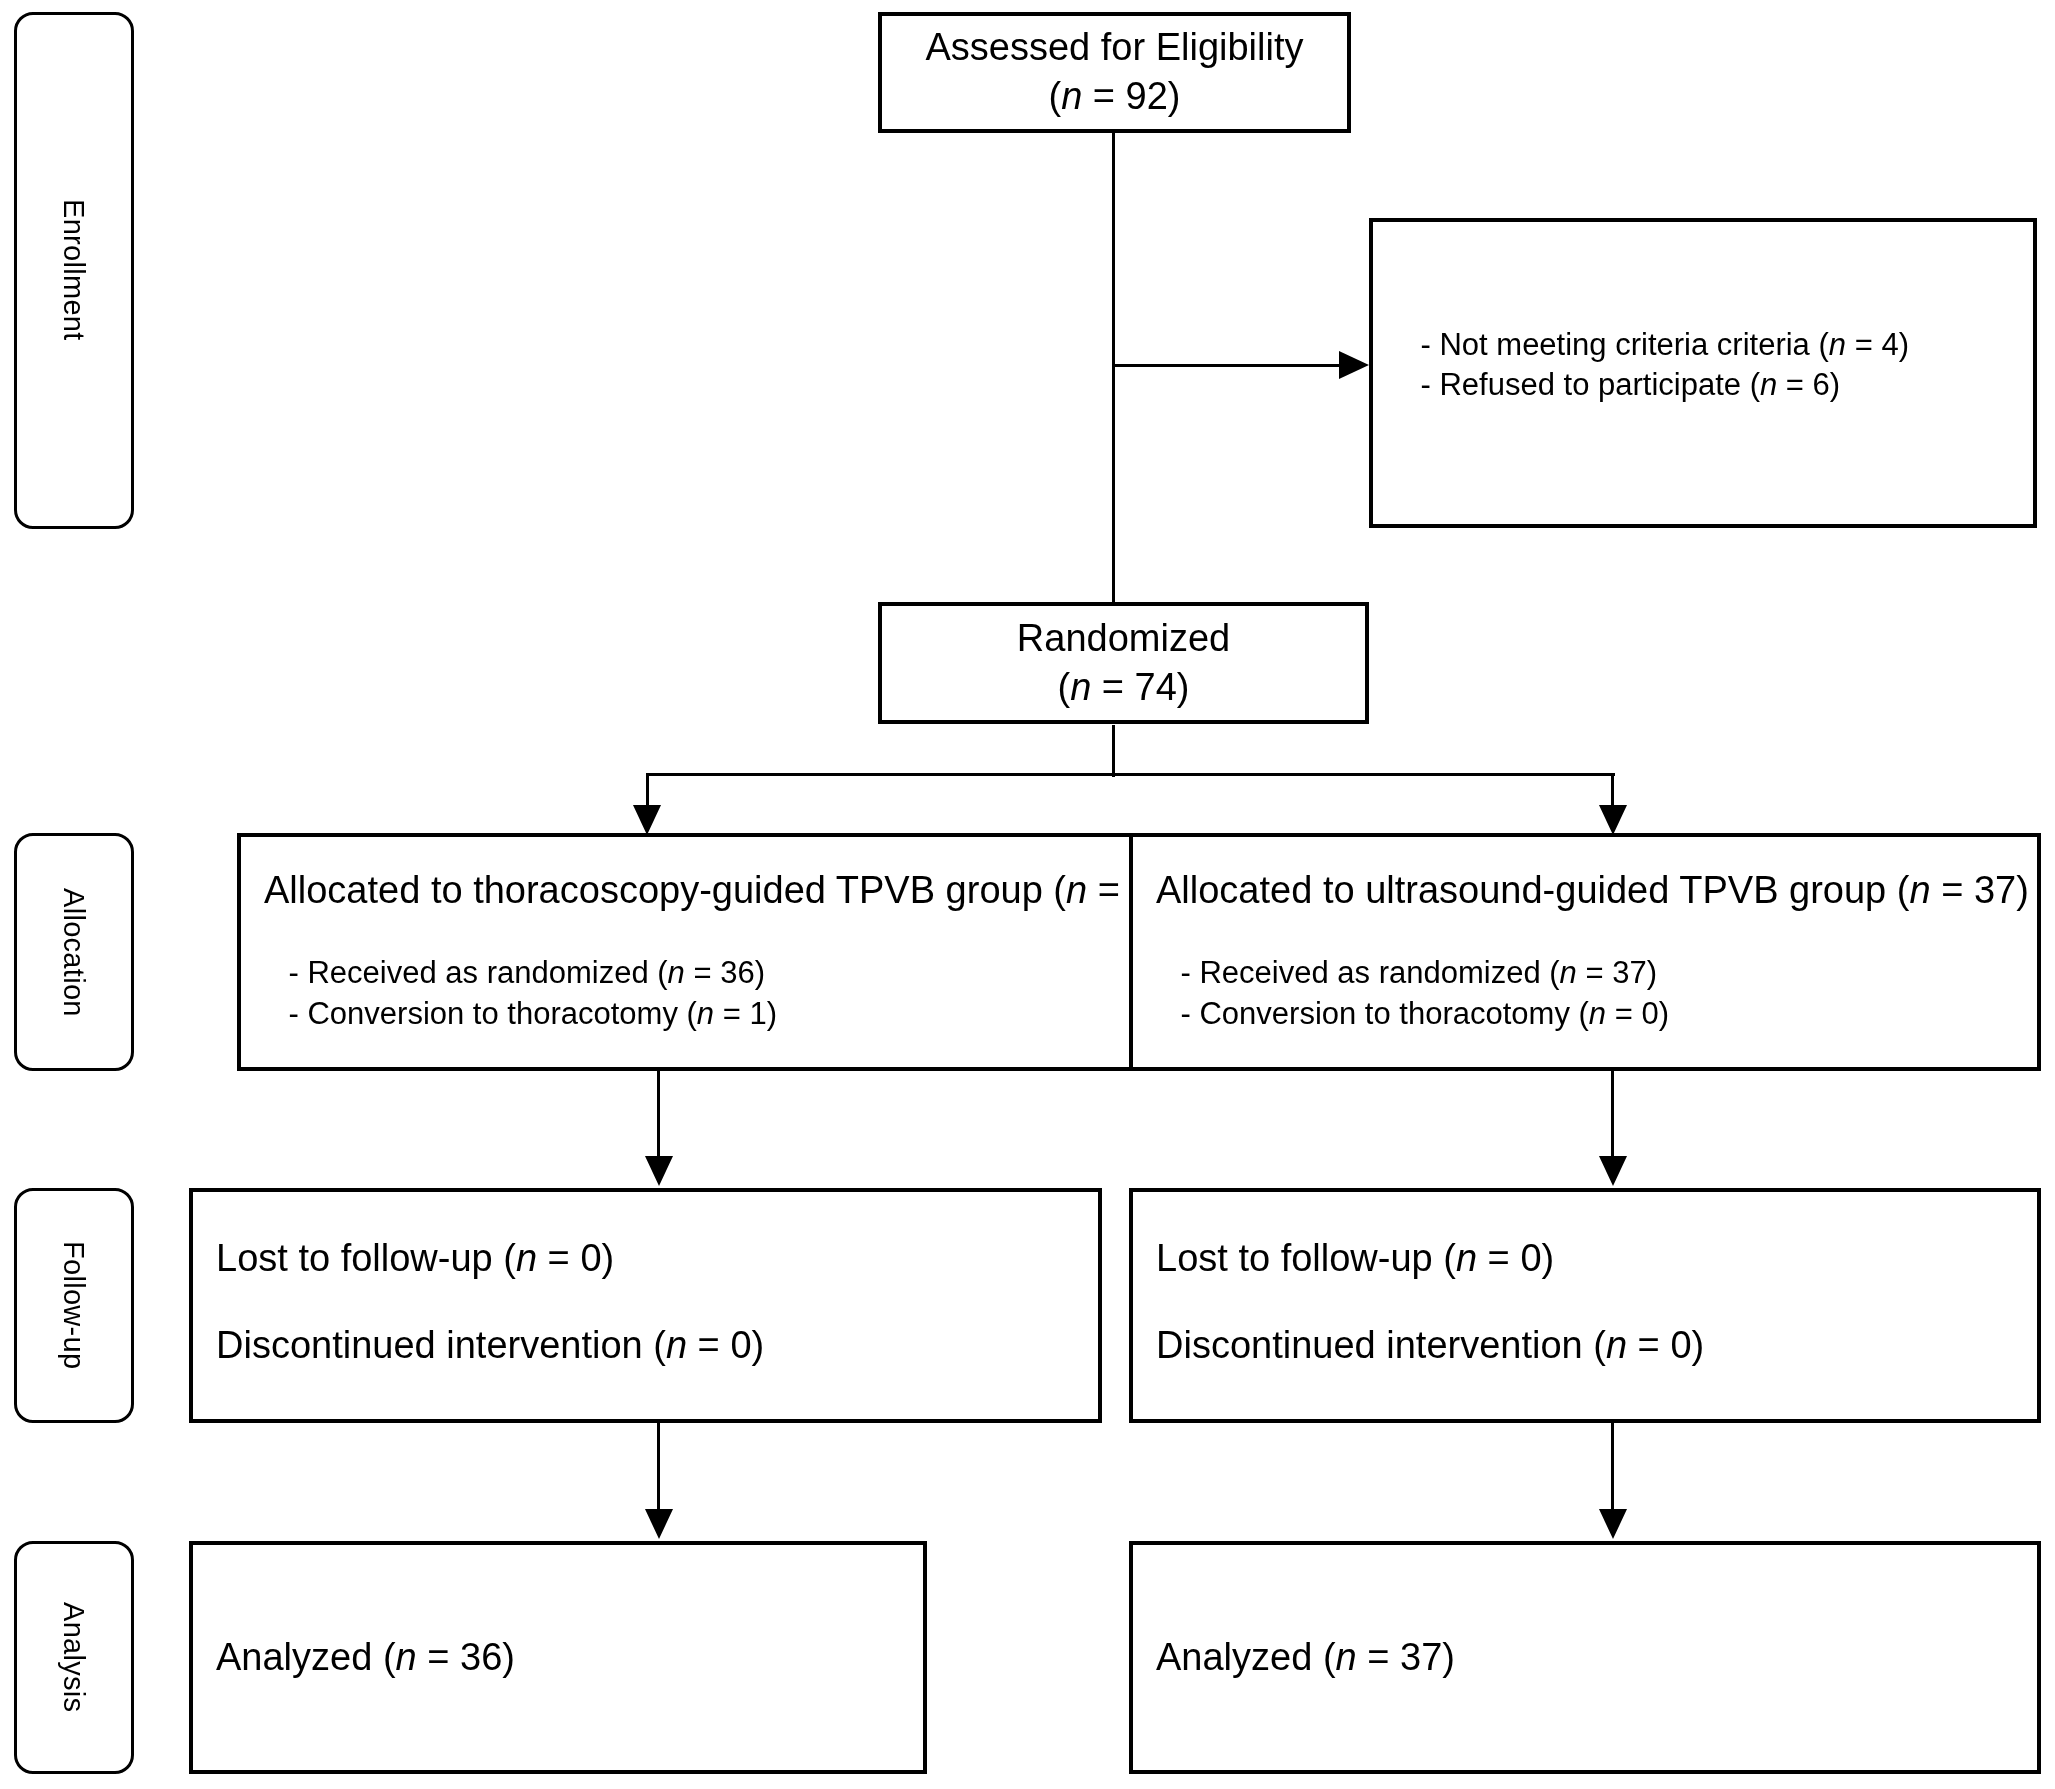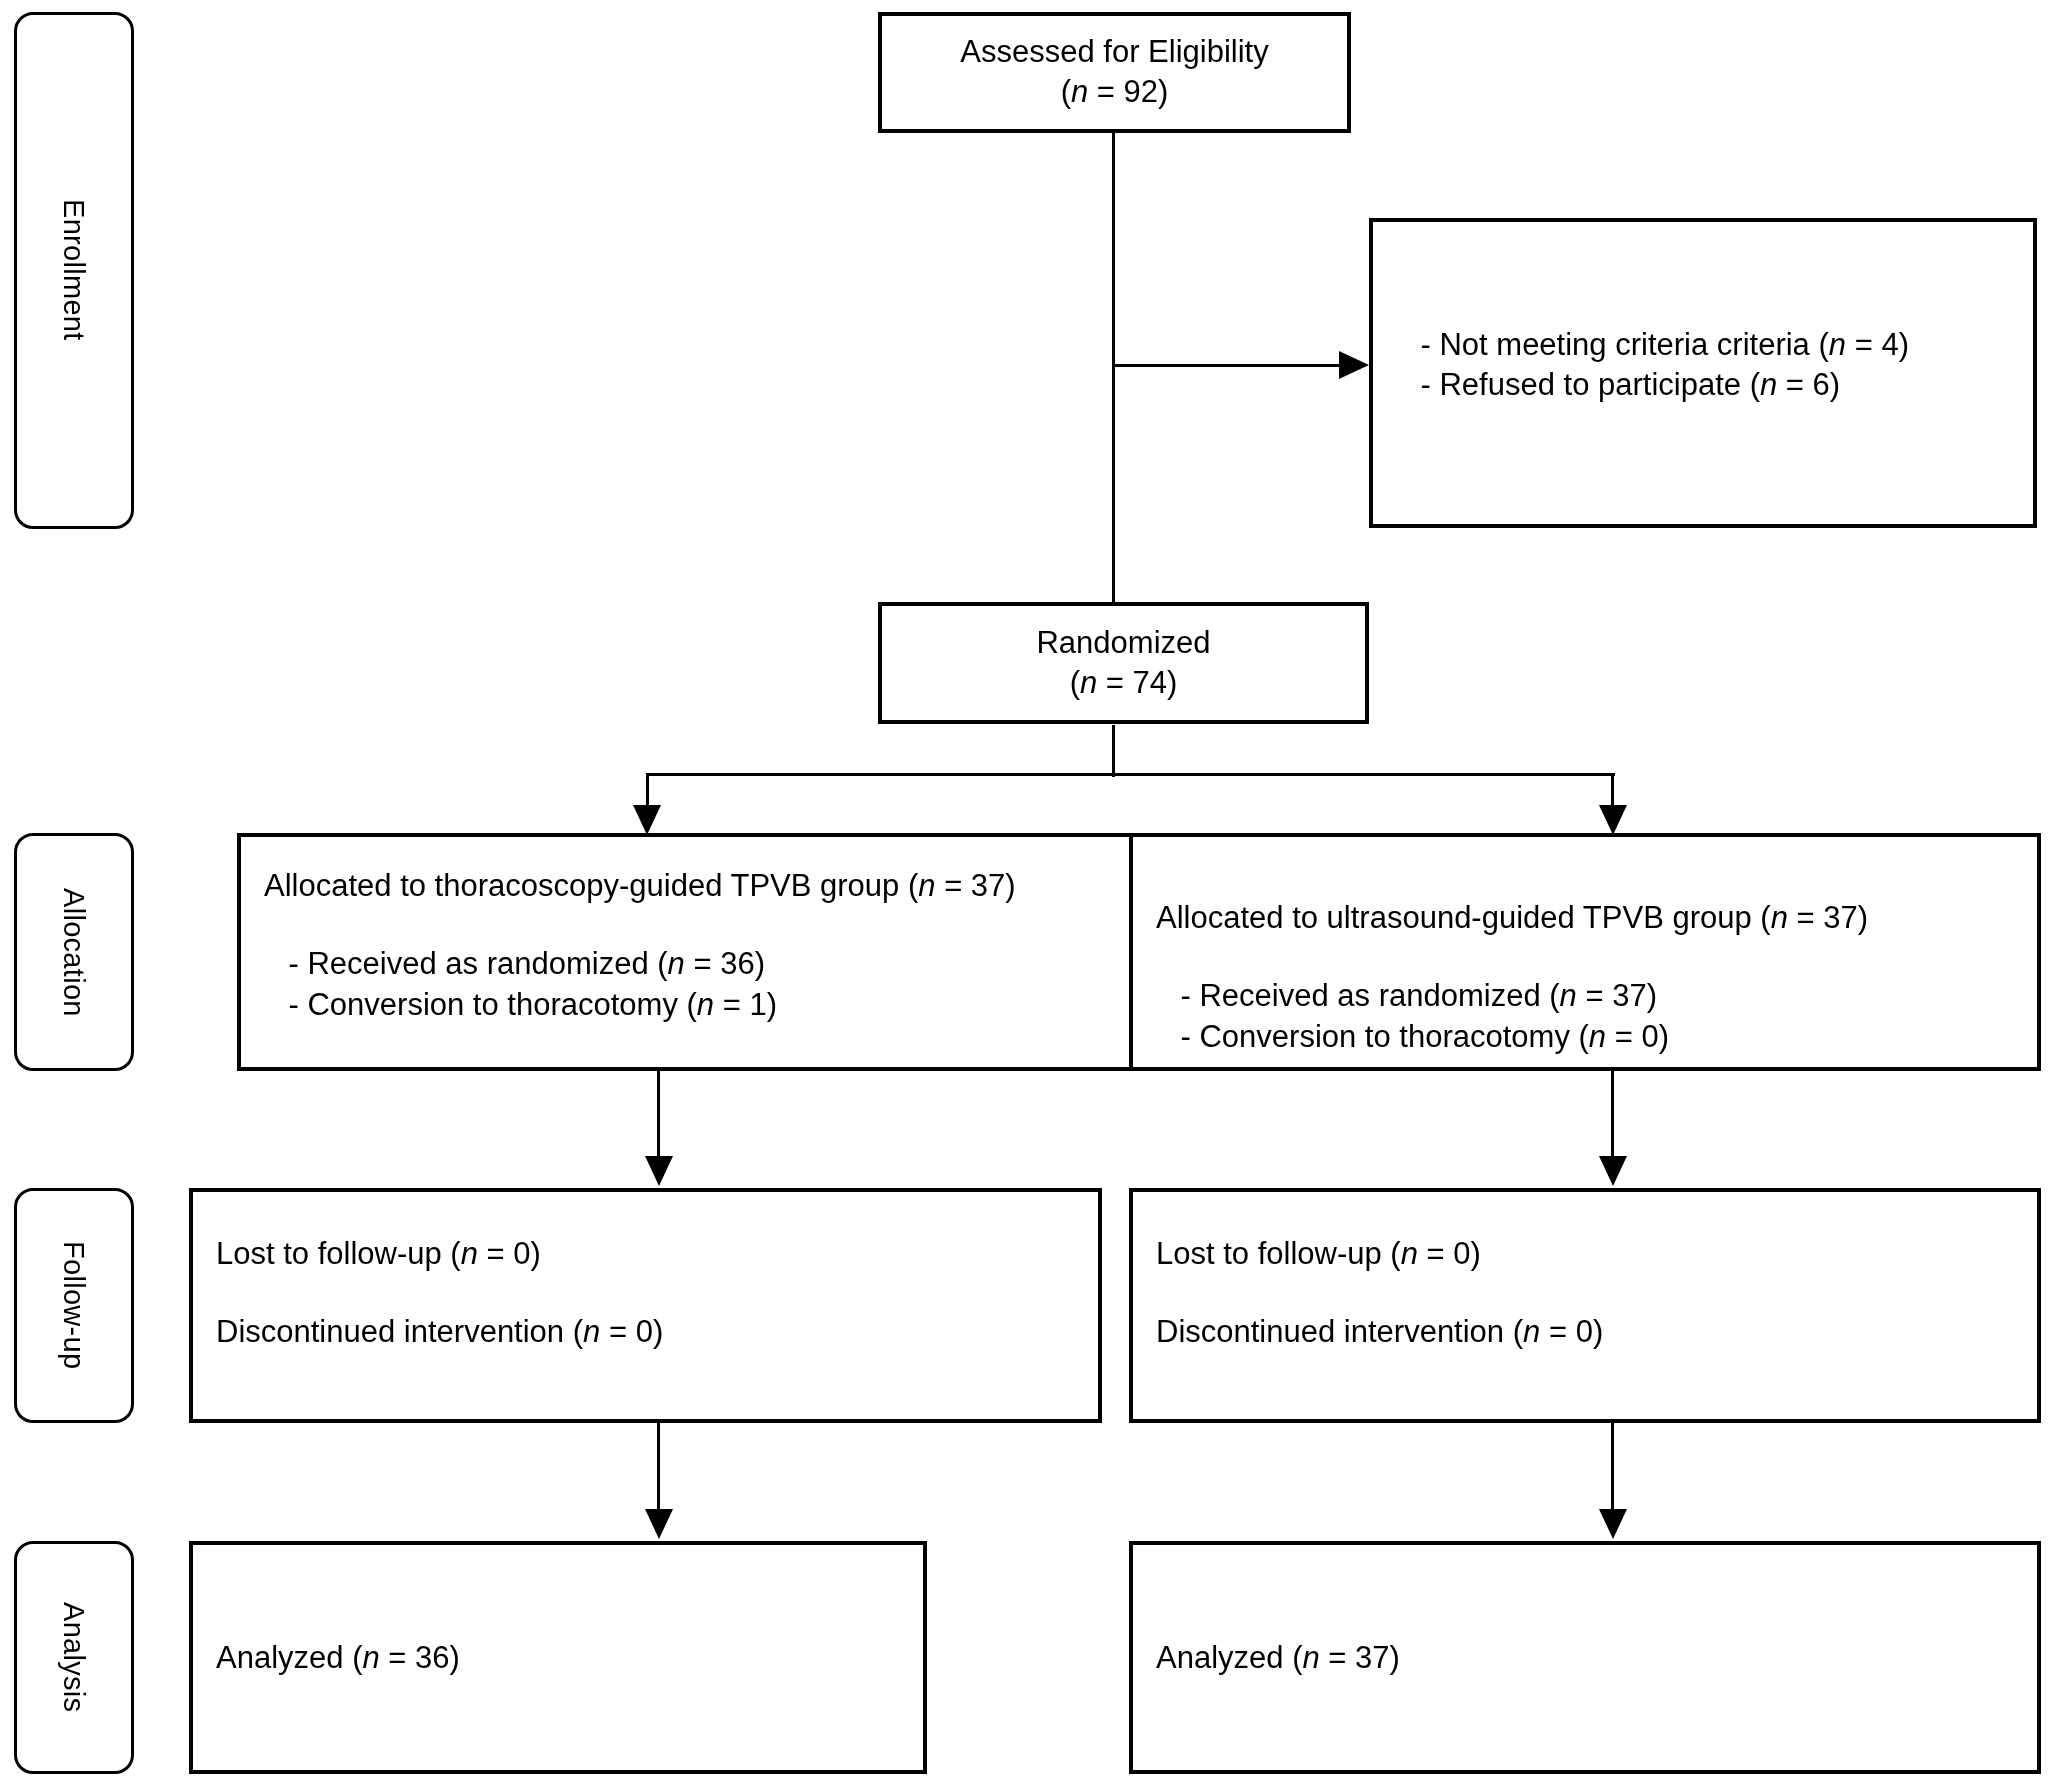--- a/index.html
+++ b/index.html
@@ -49,21 +49,21 @@
     left: 0; right: 0;
     padding: 0 23px;
   }
   .box-center {
     text-align: center;
     left: 0; right: 0;
     top: 50%;
     transform: translateY(-50%);
   }
   .line {
-    font-size: 31px;
+    font-size: 38px;
     line-height: 1.30;
     white-space: nowrap;
   }
   .sub {
     font-size: 31px;
     line-height: 1.30;
     white-space: nowrap;
     padding-left: 24.5px;
   }
   .gap-md { height: 38px; }
@@ -154,21 +154,21 @@
   <div class="box" style="left:189px; top:833px; width:913px; height:238px;margin-left:48px;">
     <div class="box-inner" style="top:29px;">
       <div class="line"><span>Allocated to thoracoscopy-guided TPVB group (</span><i class="n">n</i><span> = </span><b class="v">37</b><span>)</span></div>
       <div class="gap-md"></div>
       <div class="sub"><span>-</span>&nbsp;<span>Received as randomized (</span><i class="n">n</i><span> = </span><b class="v">36</b><span>)</span></div>
       <div class="sub"><span>-</span>&nbsp;<span>Conversion to thoracotomy (</span><i class="n">n</i><span> = </span><b class="v">1</b><span>)</span></div>
     </div>
   </div>
 
   <div class="box" style="left:1129px; top:833px; width:912px; height:238px;">
-    <div class="box-inner" style="top:29px;margin-top:32px;">
+    <div class="box-inner" style="top:29px;">
       <div class="line"><span>Allocated to ultrasound-guided TPVB group (</span><i class="n">n</i><span> = </span><b class="v">37</b><span>)</span></div>
       <div class="gap-md"></div>
       <div class="sub"><span>-</span>&nbsp;<span>Received as randomized (</span><i class="n">n</i><span> = </span><b class="v">37</b><span>)</span></div>
       <div class="sub"><span>-</span>&nbsp;<span>Conversion to thoracotomy (</span><i class="n">n</i><span> = </span><b class="v">0</b><span>)</span></div>
     </div>
   </div>
 
   <div class="vline" style="left:657px; top:1071px; height:87px;"></div>
   <div class="arrow-down" style="left:645px; top:1156px;"></div>
 

